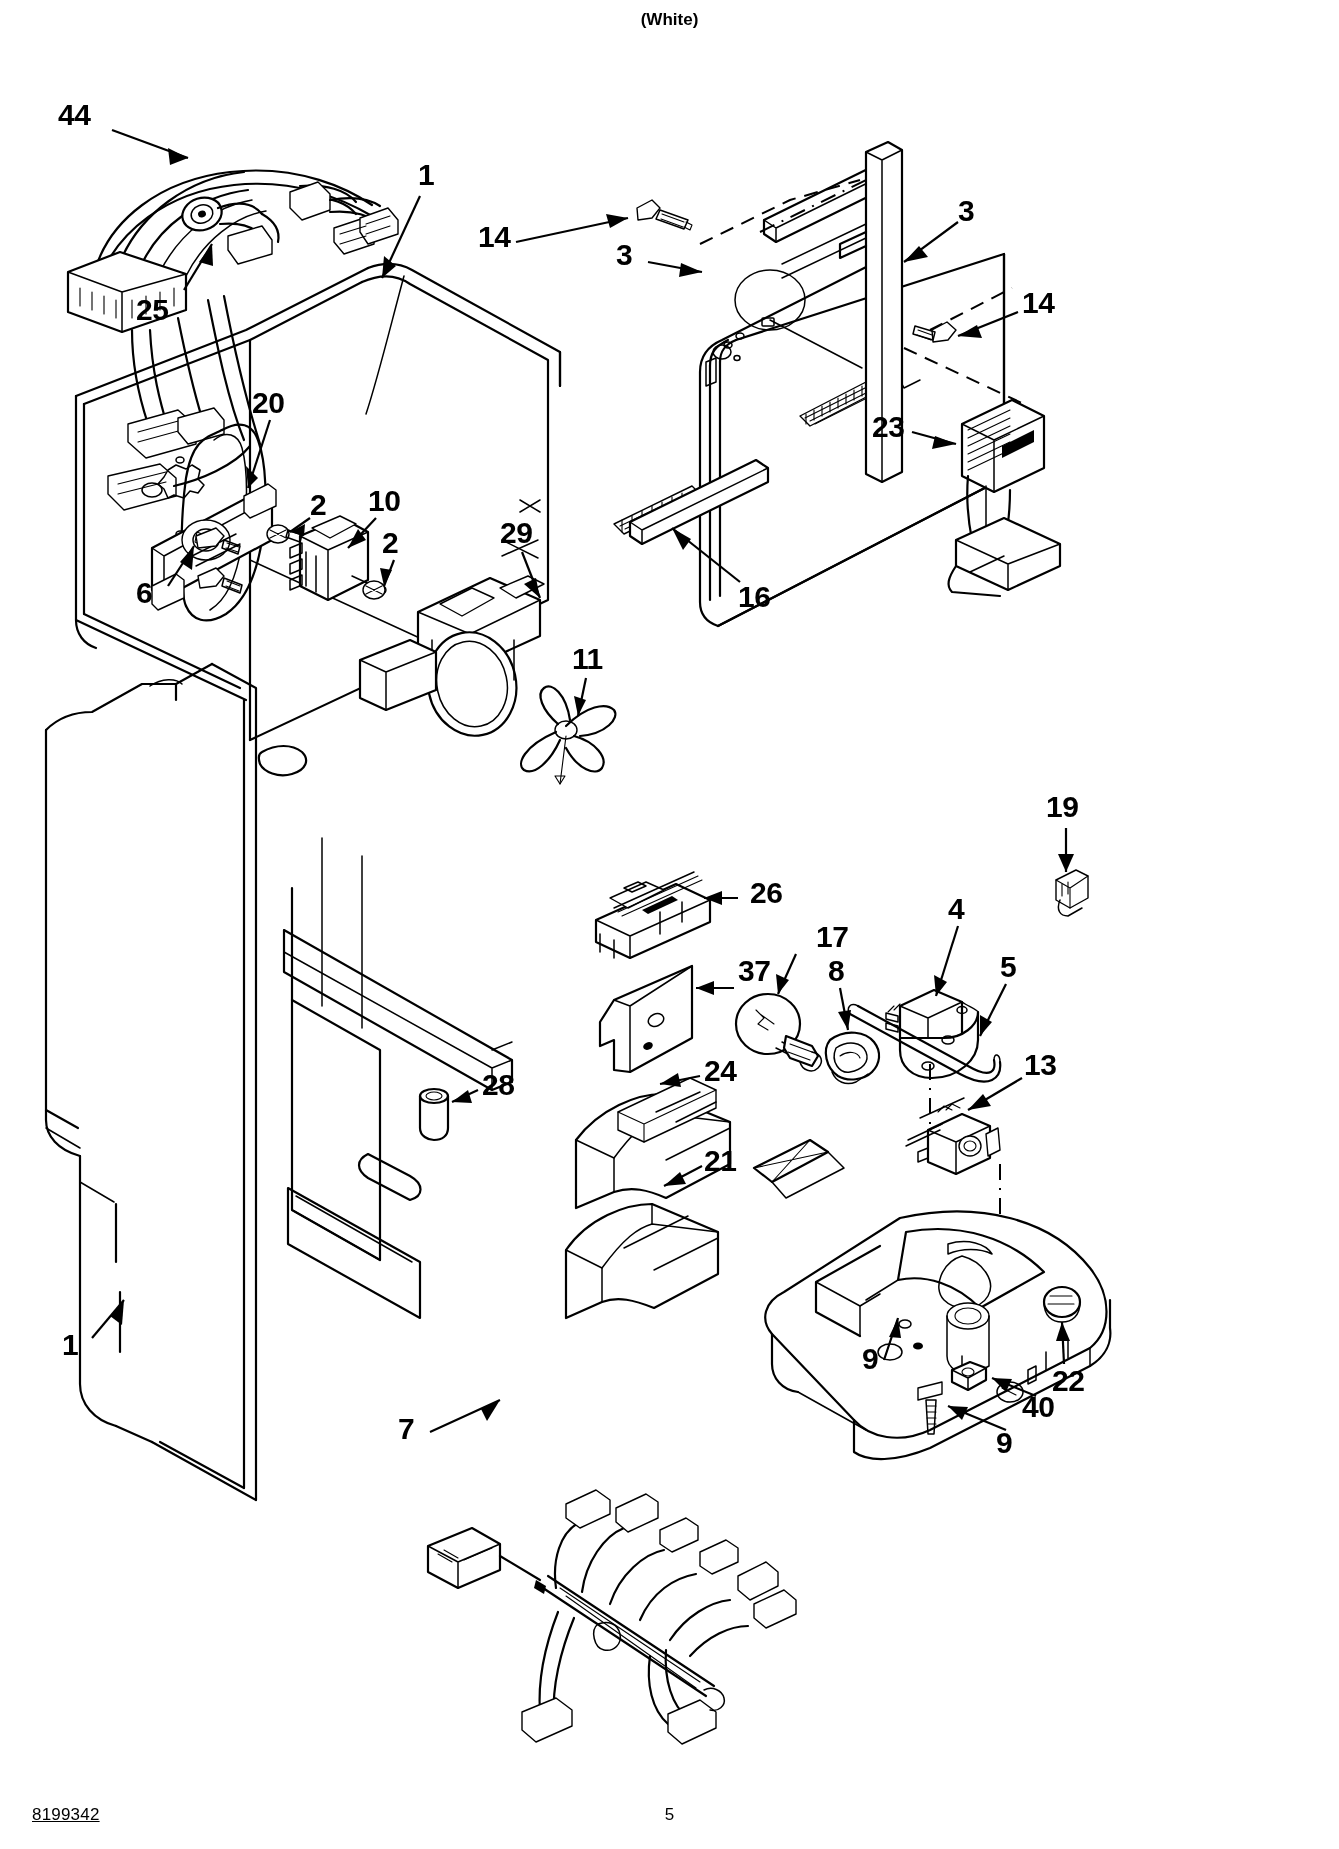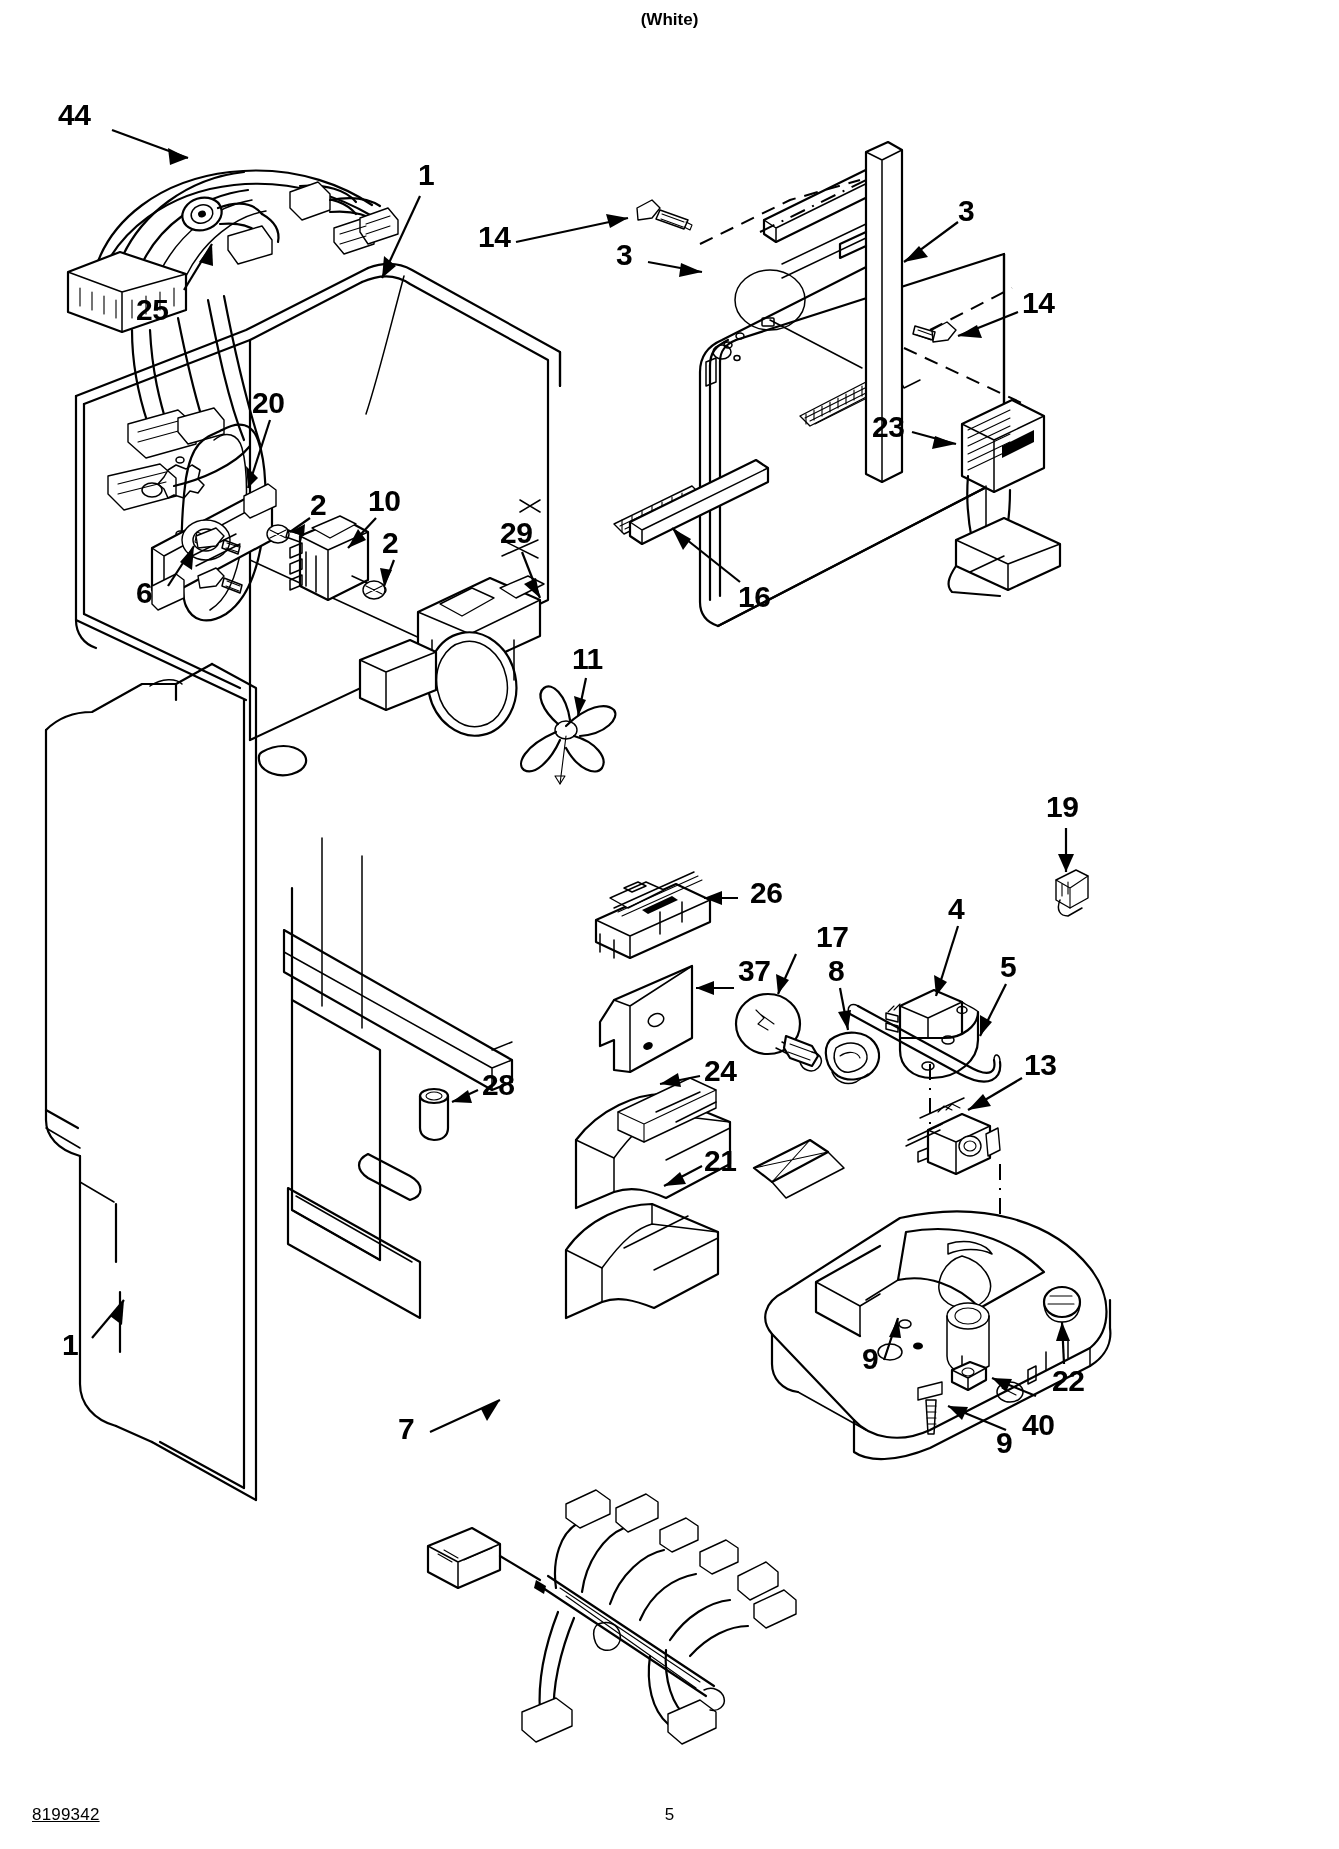--- a/index.html
+++ b/index.html
@@ -671,20 +671,20 @@
   <div class="callout" style="left:828px; top:956px;">8</div>
   <div class="callout" style="left:948px; top:894px;">4</div>
   <div class="callout" style="left:1000px;top:952px;">5</div>
   <div class="callout" style="left:1024px;top:1050px;">13</div>
   <div class="callout" style="left:482px; top:1070px;">28</div>
   <div class="callout" style="left:704px; top:1056px;">24</div>
   <div class="callout" style="left:704px; top:1146px;">21</div>
   <div class="callout" style="left:862px; top:1344px;">9</div>
   <div class="callout" style="left:398px; top:1414px;">7</div>
   <div class="callout" style="left:1052px;top:1366px;">22</div>
-  <div class="callout" style="left:1022px;top:1392px;margin-top:18px;">40</div>
+  <div class="callout" style="left:1022px;top:1392px;">40</div>
   <div class="callout" style="left:996px; top:1428px;">9</div>
   <div class="callout" style="left:62px;  top:1330px;">1</div>
 
   <div class="footer-left">8199342</div>
   <div class="footer-center">5</div>
 
 </div>
 
 </body></html>

